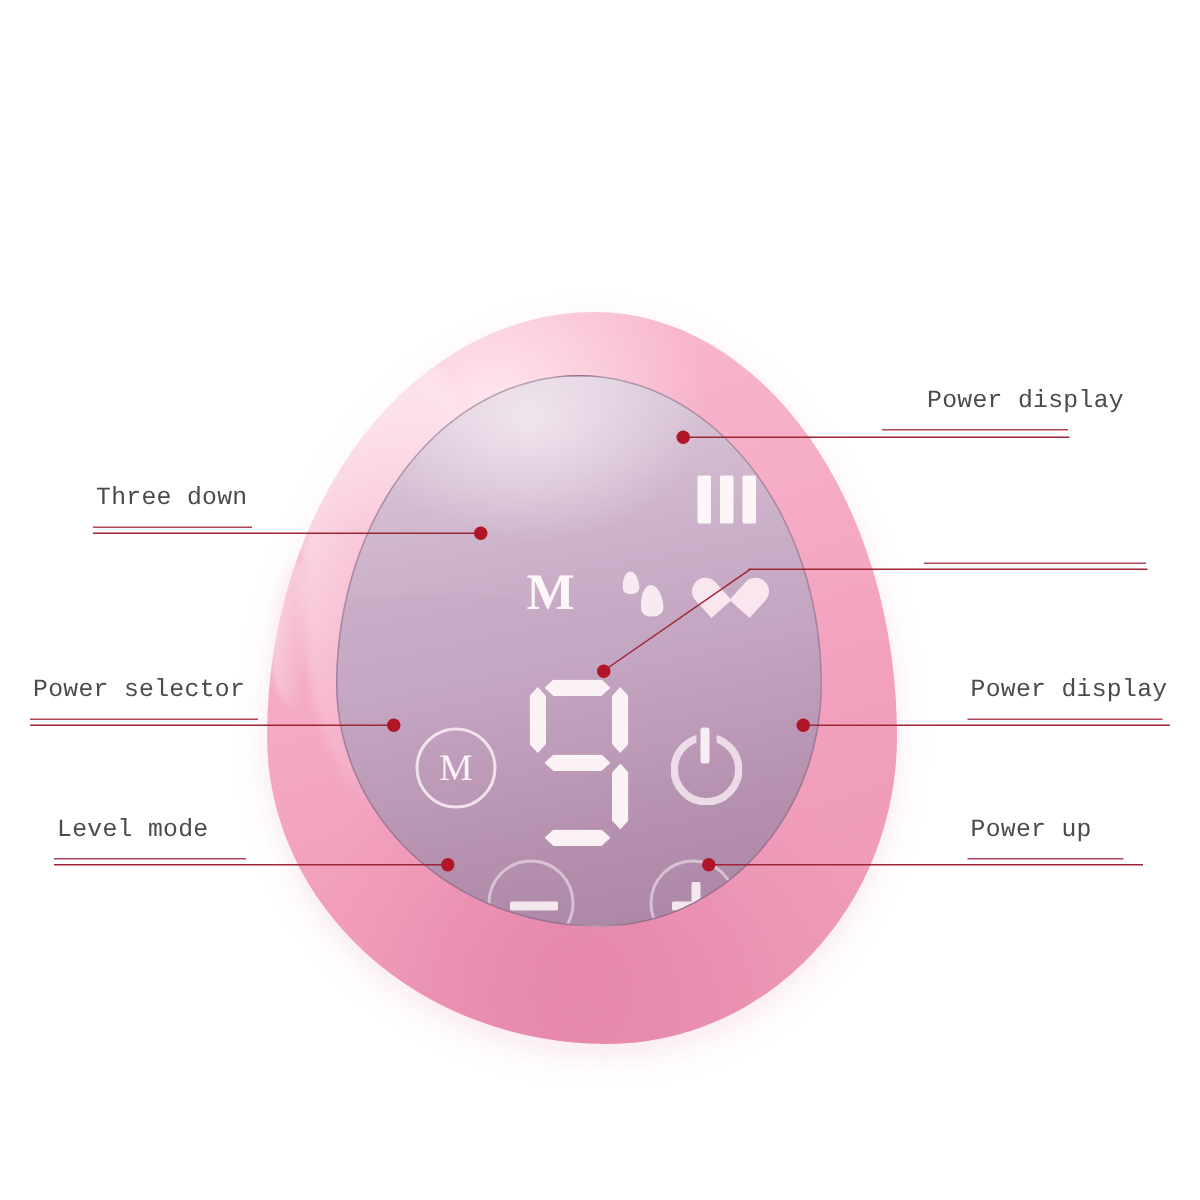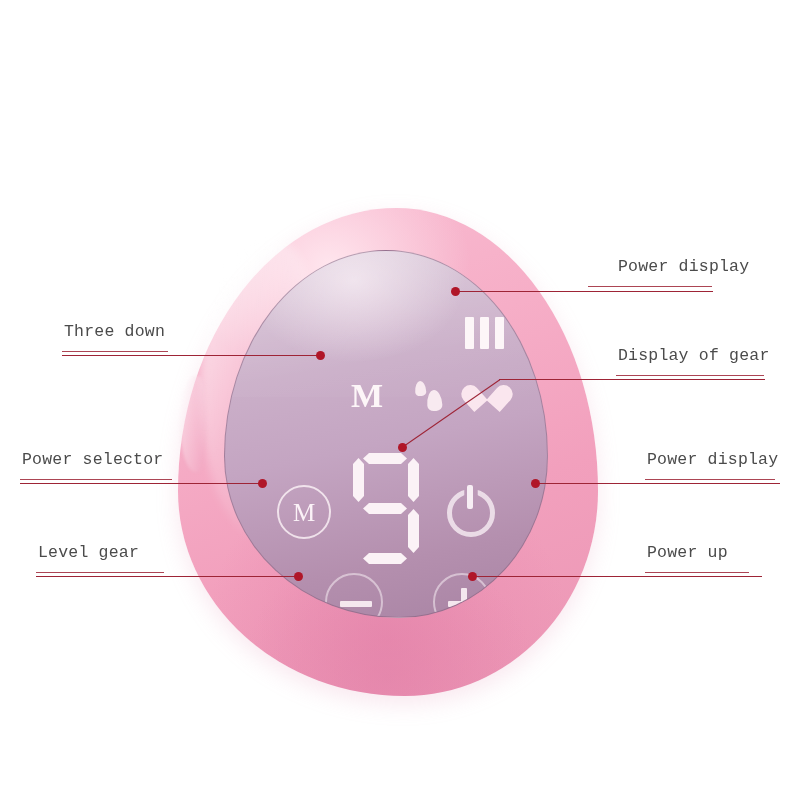--- a/index.html
+++ b/index.html
@@ -212,37 +212,36 @@
   <div class="ann-label" style="left:618px;top:257px;">Power display</div>
   <div class="ann-under" style="left:588px;top:286px;width:124px;"></div>
   <div class="ann-line" style="left:455px;top:291px;width:258px;"></div>
   <div class="ann-dot" style="left:451px;top:287px;"></div>
 
   <div class="ann-label" style="left:64px;top:322px;">Three down</div>
   <div class="ann-under" style="left:62px;top:351px;width:106px;"></div>
   <div class="ann-line" style="left:62px;top:355px;width:258px;"></div>
   <div class="ann-dot" style="left:316px;top:351px;"></div>
 
-  <div class="ann-label" style="left:618px;top:346px;">Display of gear</div>
   <div class="ann-under" style="left:616px;top:375px;width:148px;"></div>
   <div class="ann-line" style="left:499px;top:379px;width:266px;"></div>
   <div class="ann-diag" style="left:402px;top:447px;width:119px;transform:rotate(-34.7deg);"></div>
   <div class="ann-dot" style="left:398px;top:443px;"></div>
 
   <div class="ann-label" style="left:22px;top:450px;">Power selector</div>
   <div class="ann-under" style="left:20px;top:479px;width:152px;"></div>
   <div class="ann-line" style="left:20px;top:483px;width:242px;"></div>
   <div class="ann-dot" style="left:258px;top:479px;"></div>
 
   <div class="ann-label" style="left:647px;top:450px;">Power display</div>
   <div class="ann-under" style="left:645px;top:479px;width:130px;"></div>
   <div class="ann-line" style="left:535px;top:483px;width:245px;"></div>
   <div class="ann-dot" style="left:531px;top:479px;"></div>
 
-  <div class="ann-label" style="left:38px;top:543px;">Level gear</div>
+  <div class="ann-label" style="left:38px;top:543px;">Level mode</div>
   <div class="ann-under" style="left:36px;top:572px;width:128px;"></div>
   <div class="ann-line" style="left:36px;top:576px;width:262px;"></div>
   <div class="ann-dot" style="left:294px;top:572px;"></div>
 
   <div class="ann-label" style="left:647px;top:543px;">Power up</div>
   <div class="ann-under" style="left:645px;top:572px;width:104px;"></div>
   <div class="ann-line" style="left:472px;top:576px;width:290px;"></div>
   <div class="ann-dot" style="left:468px;top:572px;"></div>
 
 </div>

